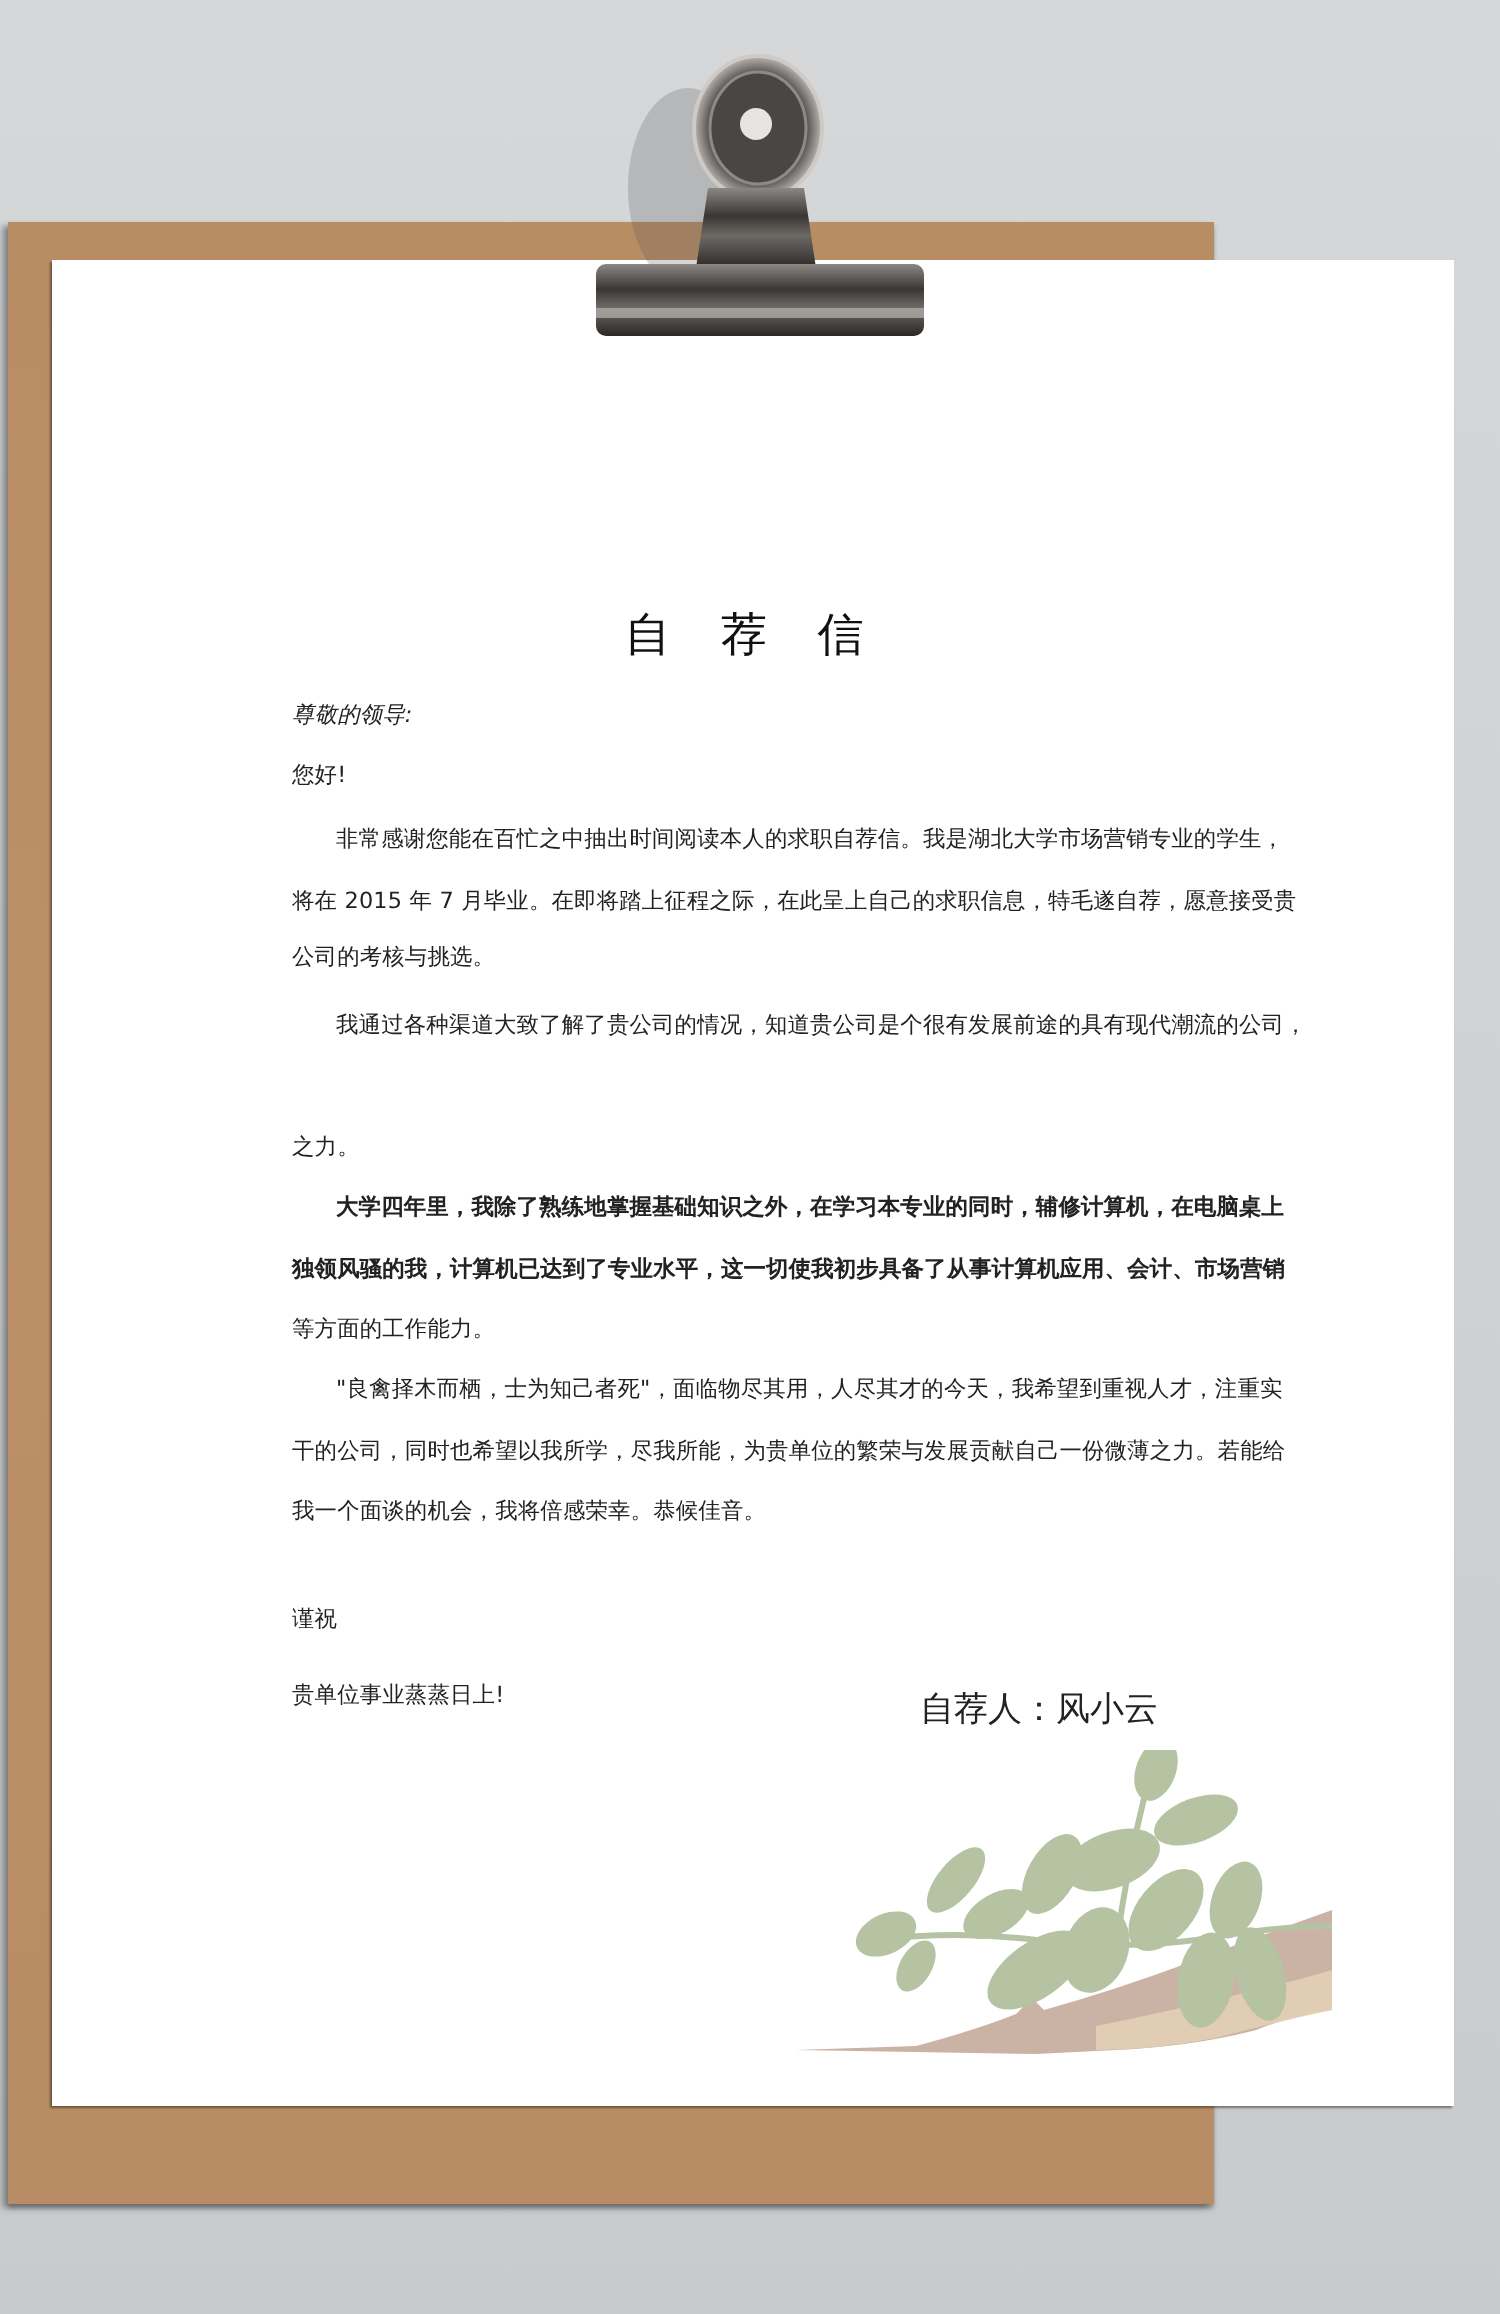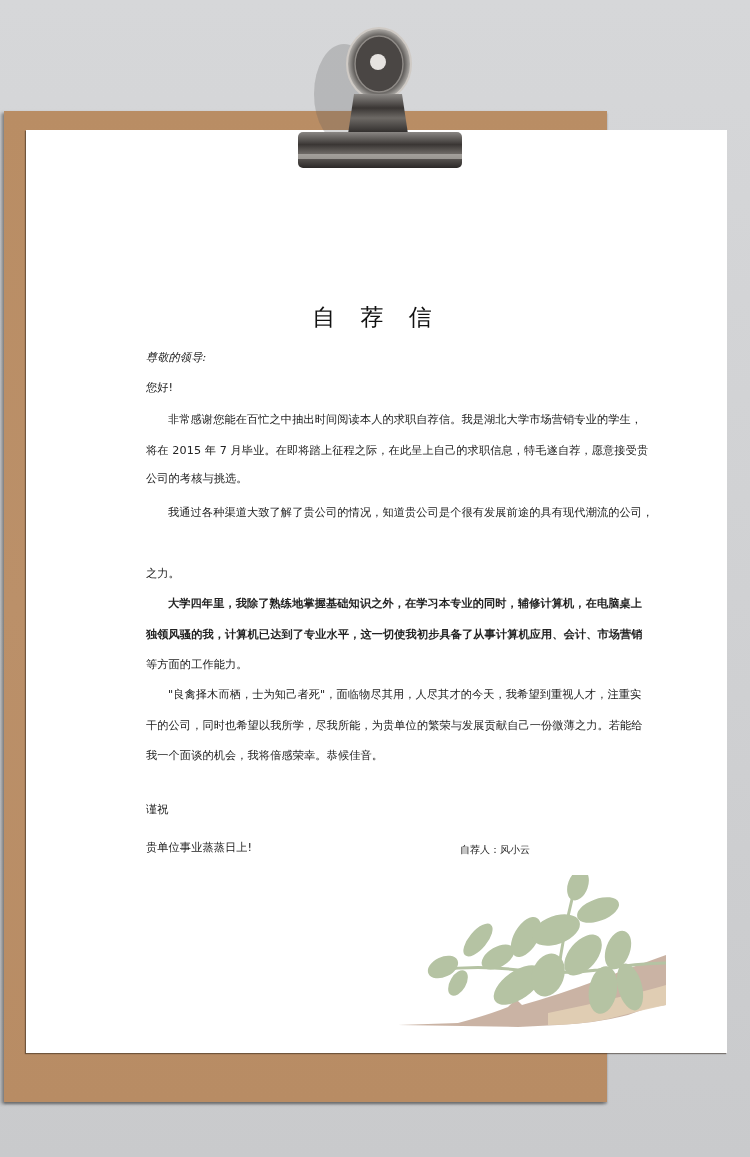--- a/index.html
+++ b/index.html
@@ -20,21 +20,21 @@
     }
     .title {
       position: absolute; left: 0; width: 701px; top: 172px;
       text-align: center; font-size: 23px; letter-spacing: 9px; color: #111;
     }
     .line {
       position: absolute; left: 120px; font-size: 11.2px; color: #222;
       white-space: nowrap; letter-spacing: 0.1px;
     }
     .indent { left: 142px; }
-    .sign { position: absolute; left: 434px; font-size: 10px; color: #222; white-space: nowrap; }
+    .sign { position: absolute; left: 434px; font-size: 17px; color: #222; white-space: nowrap; }
     .clip { position: absolute; left: 284px; top: 24px; width: 180px; height: 150px; }
     .plant { position: absolute; left: 398px; top: 875px; width: 272px; height: 155px; }
   </style>
 </head>
 <body>
 
 <div class="board">
   <div class="paper" style="left:22px; top:19px;">
     <div class="title">自 荐 信</div>
 

